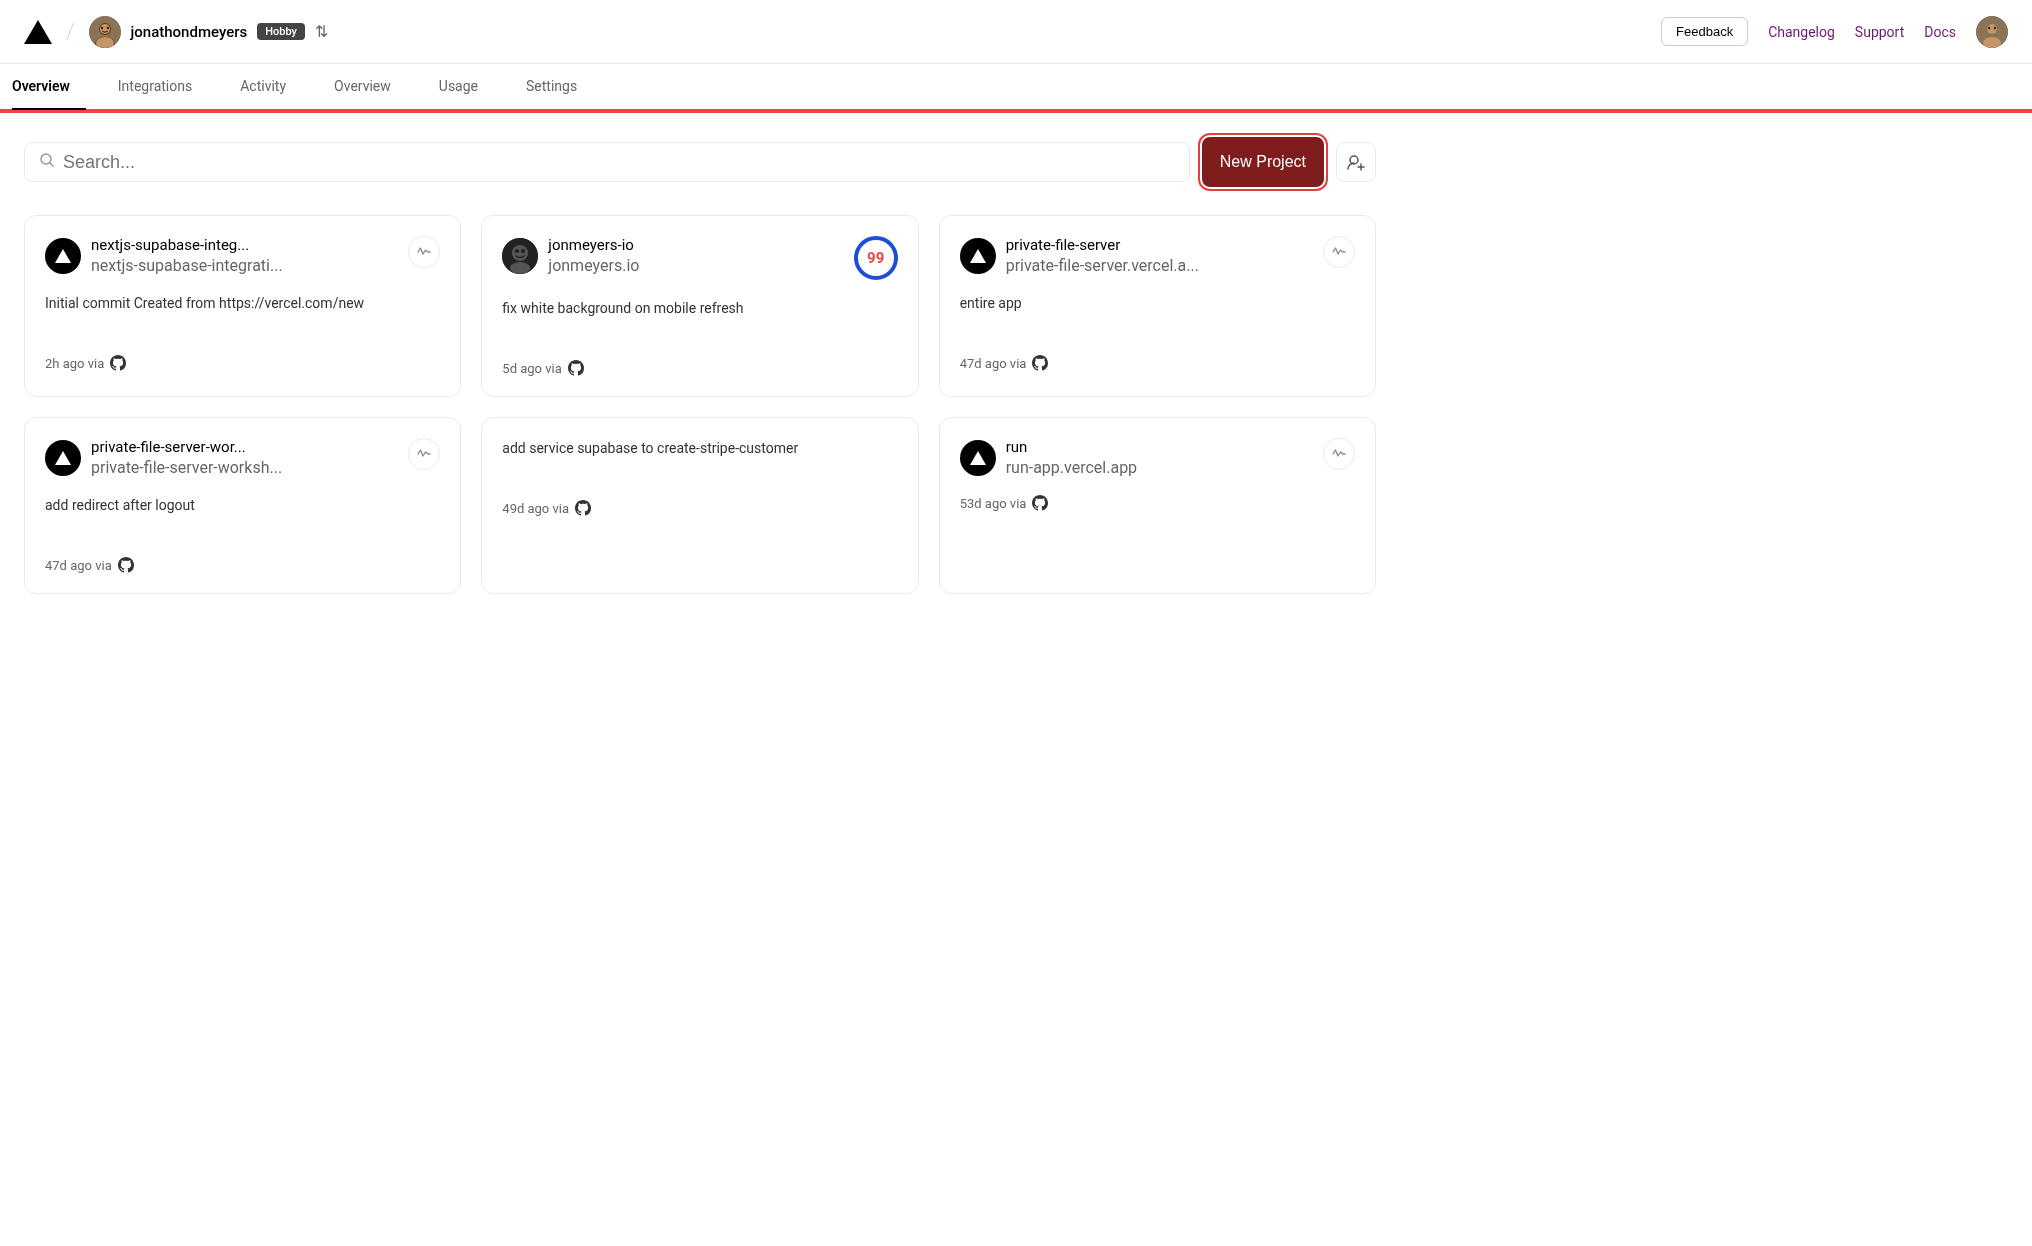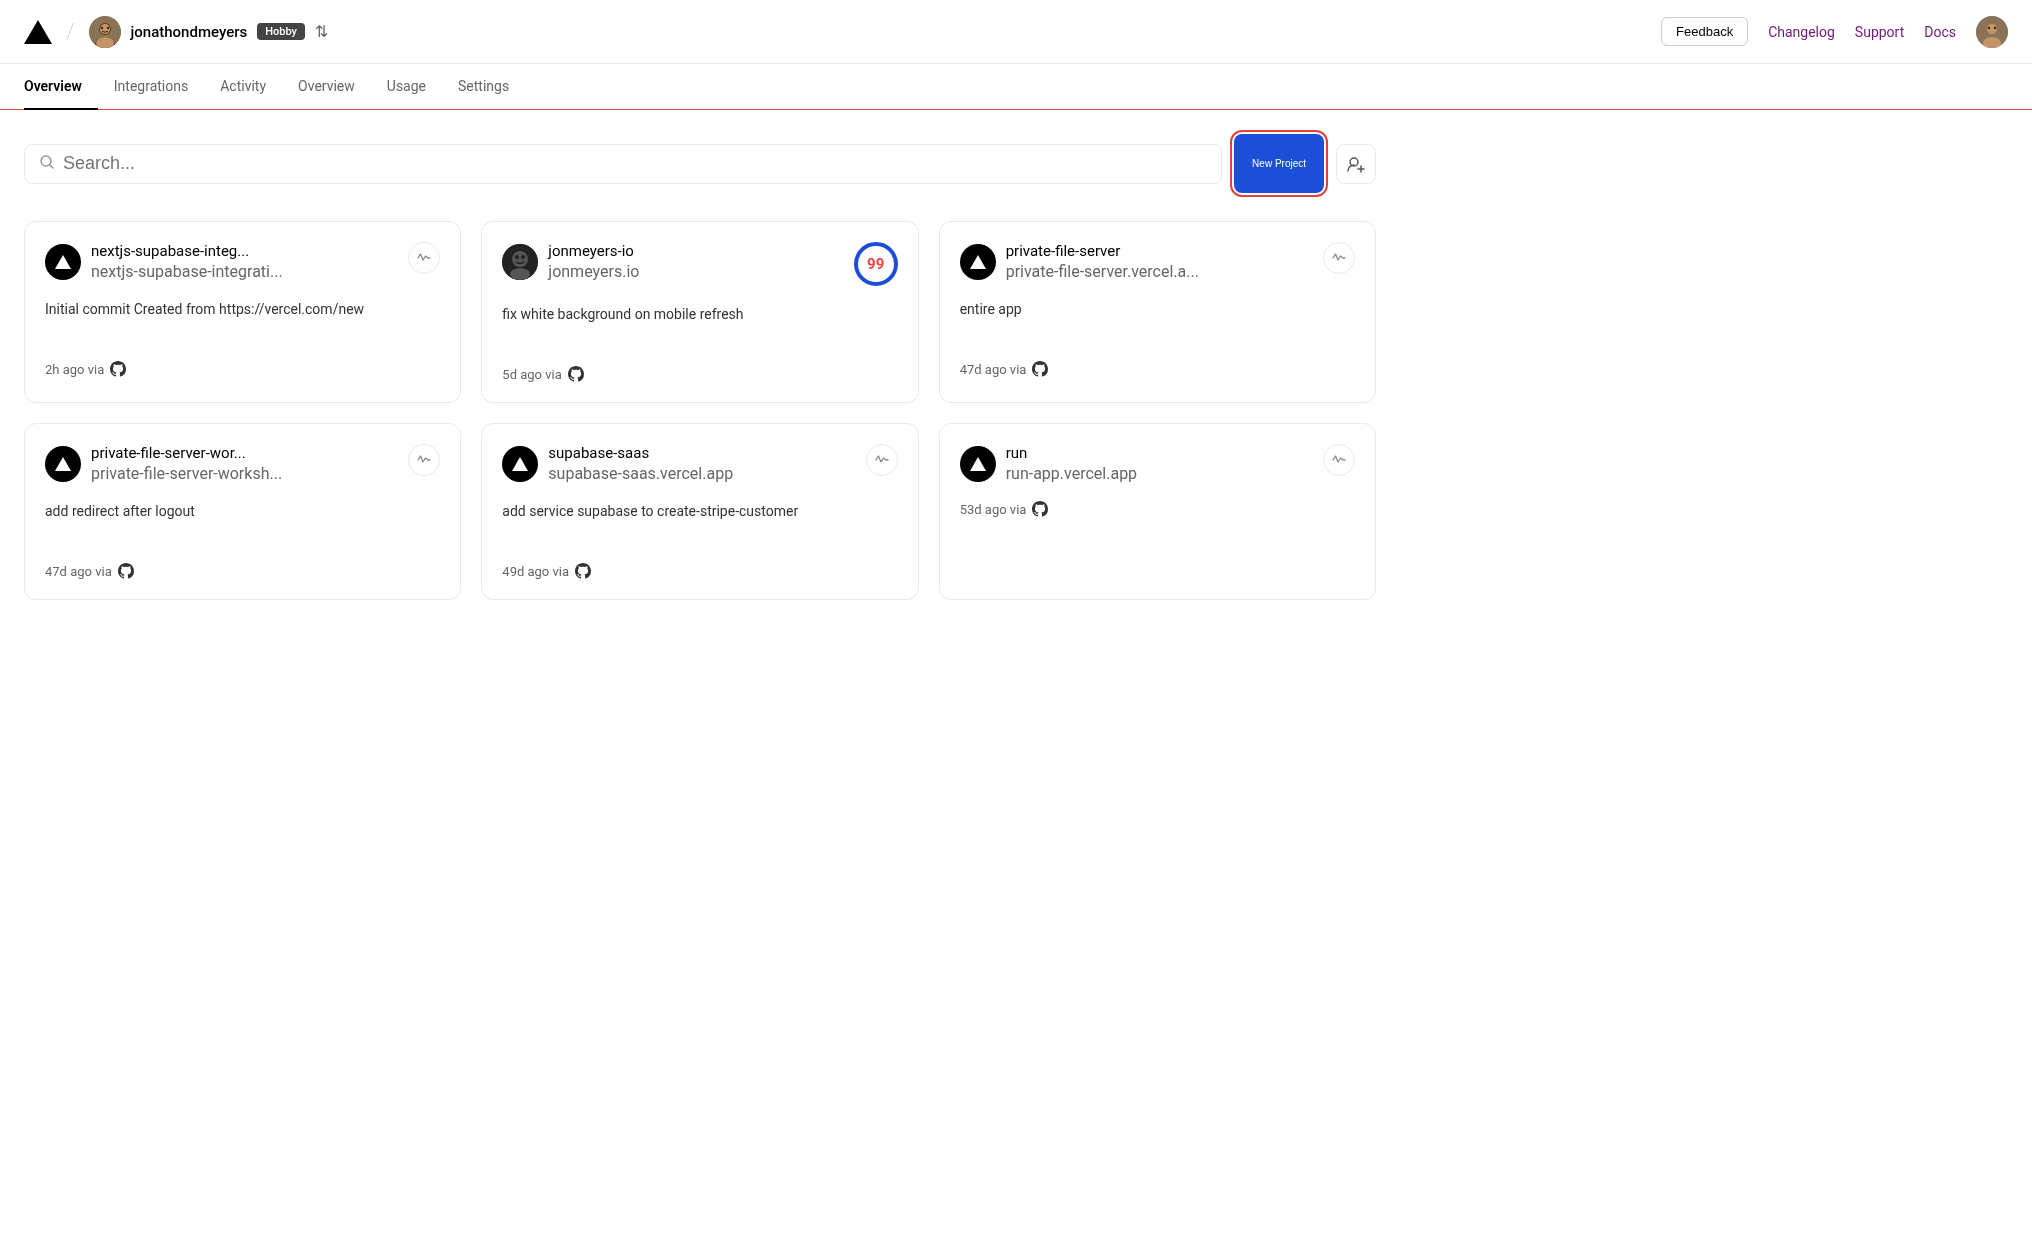--- a/index.html
+++ b/index.html
@@ -86,23 +86,23 @@
       border-radius: 50%;
       background: #888;
       overflow: hidden;
       cursor: pointer;
     }
 
     
     .tabs-bar {
       display: flex;
       align-items: center;
-      padding: 0 24px;
-      border-bottom: 1px solid #ef4444;
-      gap: 0;
+      padding: 0 12px;
+      border-bottom: 4px solid #ef4444;
+      gap: 16px;
     }
     .tab-item {
       padding: 14px 16px;
       font-size: 14px;
       color: #666;
       cursor: pointer;
       border-bottom: 2px solid transparent;
       margin-bottom: -1px;
     }
     .tab-item:first-child { padding-left: 0; }
@@ -142,26 +142,26 @@
     }
     .search-input {
       border: none;
       outline: none;
       font-size: 18px;
       color: #999;
       width: 100%;
       background: transparent;
     }
     .new-project-btn {
-      padding: 24px 18px;
-      background: #1d4ed8;
+      padding: 16px 18px;
+      background: #7f1d1d;
       color: #fff;
       border: none;
       border-radius: 8px;
-      font-size: 10px;
+      font-size: 16px;
       font-weight: 500;
       cursor: pointer;
       outline: 2px solid #e53e3e;
       outline-offset: 2px;
       white-space: nowrap;
     }
     .invite-btn {
       width: 40px;
       height: 40px;
       border: 1px solid #eaeaea;
@@ -483,36 +483,20 @@
         <span>47d ago via</span>
         <span class="github-icon">
           <svg width="16" height="16" viewBox="0 0 16 16" fill="#333">
             <path d="M8 0C3.58 0 0 3.58 0 8c0 3.54 2.29 6.53 5.47 7.59.4.07.55-.17.55-.38 0-.19-.01-.82-.01-1.49-2.01.37-2.53-.49-2.69-.94-.09-.23-.48-.94-.82-1.13-.28-.15-.68-.52-.01-.53.63-.01 1.08.58 1.23.82.72 1.21 1.87.87 2.33.66.07-.52.28-.87.51-1.07-1.78-.2-3.64-.89-3.64-3.95 0-.87.31-1.59.82-2.15-.08-.2-.36-1.02.08-2.12 0 0 .67-.21 2.2.82.64-.18 1.32-.27 2-.27.68 0 1.36.09 2 .27 1.53-1.04 2.2-.82 2.2-.82.44 1.1.16 1.92.08 2.12.51.56.82 1.27.82 2.15 0 3.07-1.87 3.75-3.65 3.95.29.25.54.73.54 1.48 0 1.07-.01 1.93-.01 2.2 0 .21.15.46.55.38A8.013 8.013 0 0016 8c0-4.42-3.58-8-8-8z"></path>
           </svg>
         </span>
       </div>
     </div>
 
     <div class="project-card">
-      <div class="card-header">
-        <div class="card-title-section">
-          <div class="project-icon">
-            <div class="vercel-triangle-sm"></div>
-          </div>
-          <div class="project-name-wrap">
-            <span class="project-name">supabase-saas</span>
-            <span class="project-url">supabase-saas.vercel.app</span>
-          </div>
-        </div>
-        <div class="activity-btn">
-          <svg width="14" height="14" viewBox="0 0 14 14" fill="none">
-            <polyline points="1,7 3.5,3 6,9 8.5,5 11,7 13,7" stroke="#888" stroke-width="1.3" fill="none" stroke-linecap="round" stroke-linejoin="round"></polyline>
-          </svg>
-        </div>
-      </div>
       <div class="card-commit">add service supabase to create-stripe-customer</div>
       <div class="card-footer">
         <span>49d ago via</span>
         <span class="github-icon">
           <svg width="16" height="16" viewBox="0 0 16 16" fill="#333">
             <path d="M8 0C3.58 0 0 3.58 0 8c0 3.54 2.29 6.53 5.47 7.59.4.07.55-.17.55-.38 0-.19-.01-.82-.01-1.49-2.01.37-2.53-.49-2.69-.94-.09-.23-.48-.94-.82-1.13-.28-.15-.68-.52-.01-.53.63-.01 1.08.58 1.23.82.72 1.21 1.87.87 2.33.66.07-.52.28-.87.51-1.07-1.78-.2-3.64-.89-3.64-3.95 0-.87.31-1.59.82-2.15-.08-.2-.36-1.02.08-2.12 0 0 .67-.21 2.2.82.64-.18 1.32-.27 2-.27.68 0 1.36.09 2 .27 1.53-1.04 2.2-.82 2.2-.82.44 1.1.16 1.92.08 2.12.51.56.82 1.27.82 2.15 0 3.07-1.87 3.75-3.65 3.95.29.25.54.73.54 1.48 0 1.07-.01 1.93-.01 2.2 0 .21.15.46.55.38A8.013 8.013 0 0016 8c0-4.42-3.58-8-8-8z"></path>
           </svg>
         </span>
       </div>
     </div>

